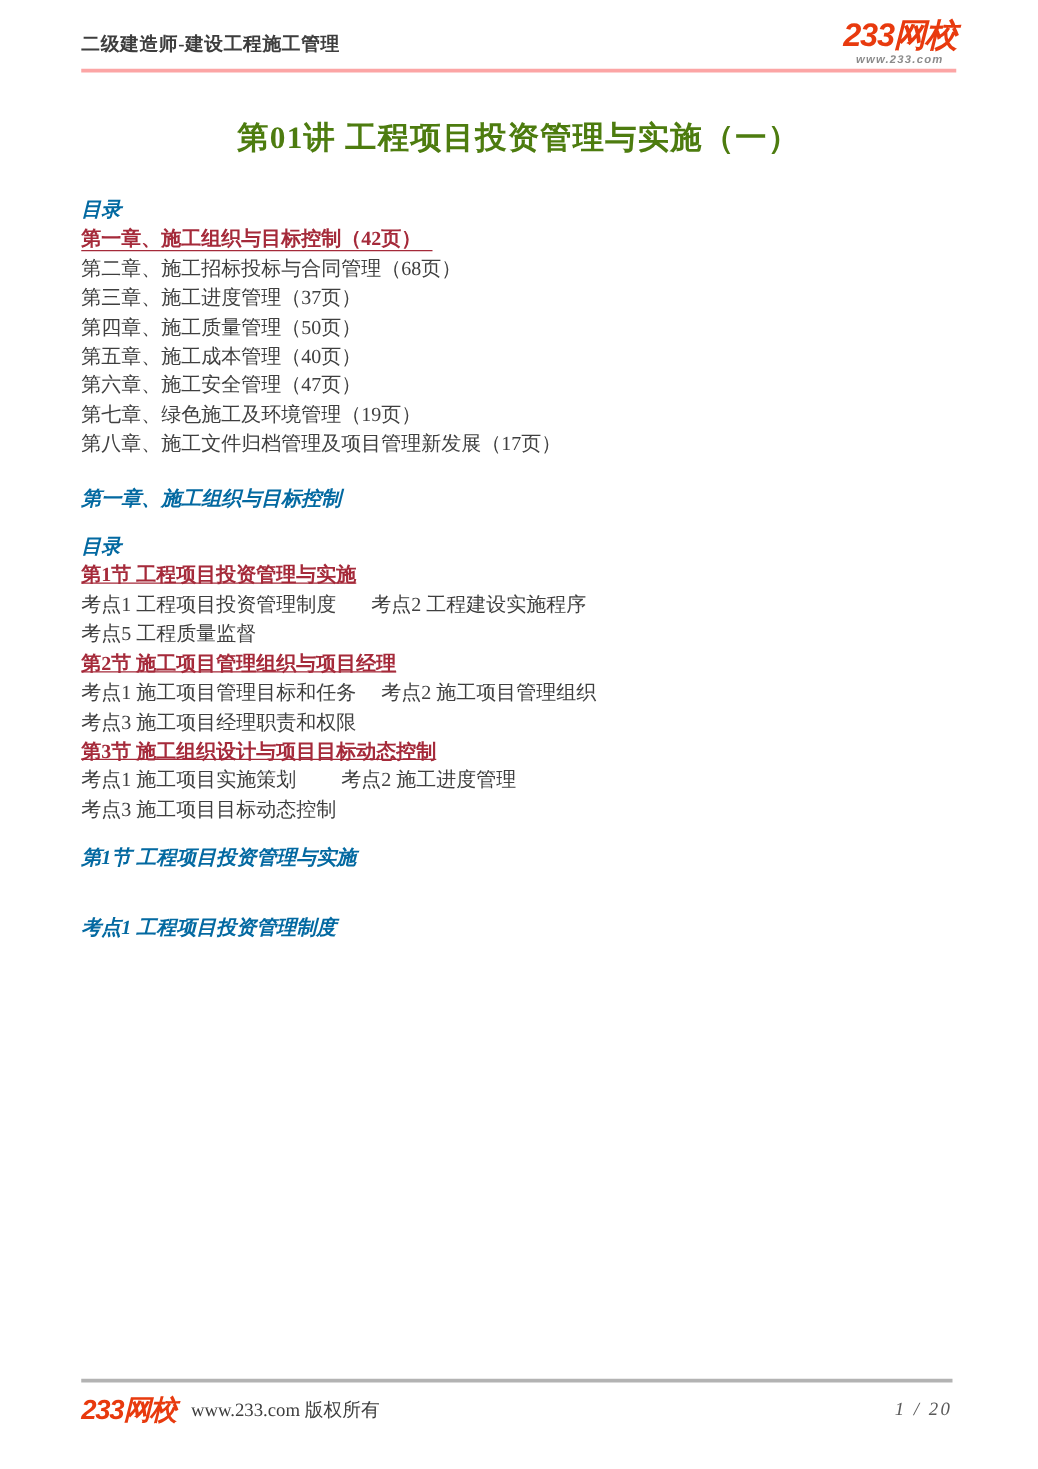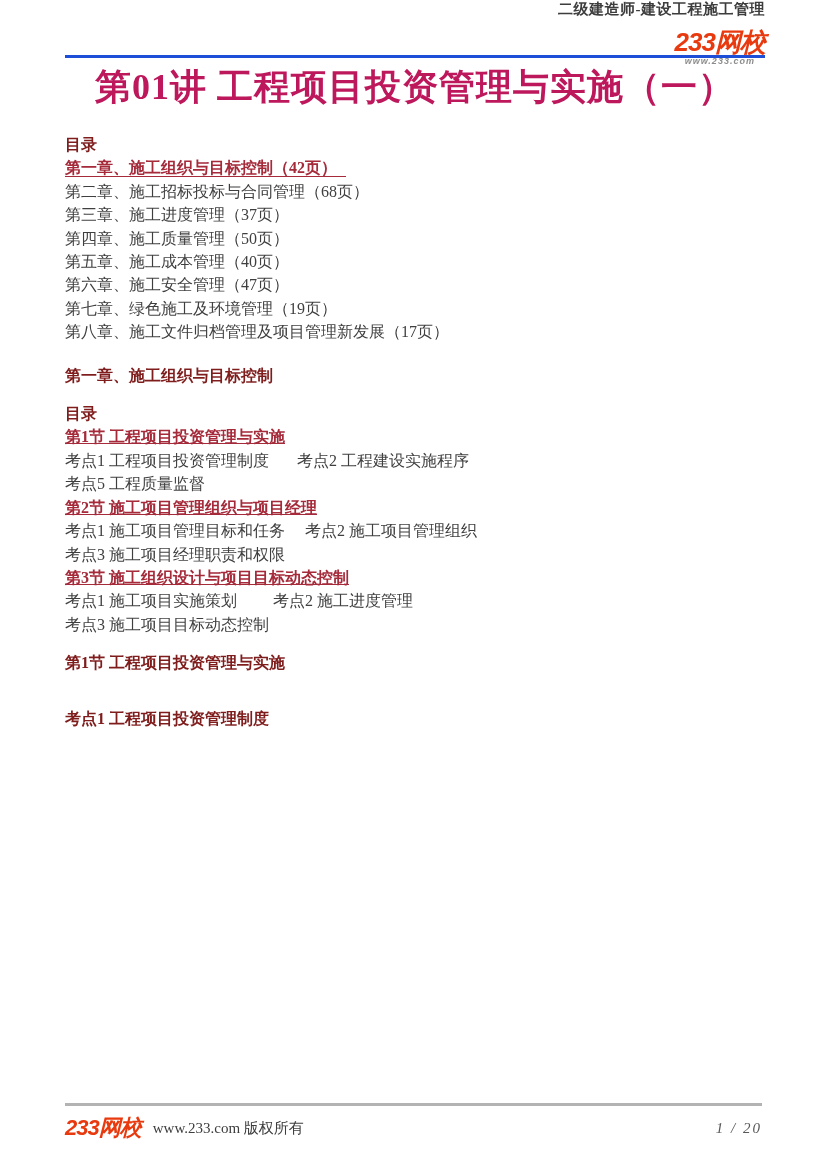--- a/index.html
+++ b/index.html
@@ -10,25 +10,24 @@
     height: 1175px;
     background: #ffffff;
     font-family: "Liberation Serif", "DejaVu Serif", serif;
     color: #3f3f3f;
     overflow: hidden;
   }
   
   .header {
     margin: 0 65px;
     height: 58px;
-    border-bottom: 3px solid #1d4ed8;
+    border-bottom: 3px solid #fca5a5;
     display: flex;
     justify-content: space-between;
     align-items: flex-end;
-    flex-direction: column;
   }
   .header-course {
     font-size: 15px;
     font-weight: bold;
     color: #3d3d3d;
     padding-bottom: 10px;
     letter-spacing: 0.5px;
   }
   .logo {
     display: flex;
@@ -49,38 +48,38 @@
     font-family: "Liberation Sans", "DejaVu Sans", sans-serif;
     font-style: italic;
     font-weight: bold;
     font-size: 9px;
     color: #8c8c8c;
     letter-spacing: 1px;
     margin-top: 1px;
   }
   
   .doc-title {
-    margin-top: 12px;
+    margin-top: 36px;
     text-align: center;
-    font-size: 36px;
+    font-size: 25px;
     line-height: 34px;
     font-weight: bold;
-    color: #be185d;
+    color: #4d7c0f;
     letter-spacing: 1px;
   }
   
   .content {
     margin: 29px 65px 0 65px;
     font-size: 16px;
   }
   .line {
     line-height: 23.4px;
     white-space: pre;
   }
-  .bold { font-weight: bold; color: #7f1d1d; }
+  .bold { font-weight: bold; color: #0369a1; font-style: italic; }
   .red-link {
     color: #a52a3a;
     font-weight: bold;
   }
   .chapter-link-text {
     border-bottom: 1.5px solid #a52a3a;
     padding-right: 9px;
   }
   .sec-title { color: #a52a3a; font-weight: bold; }
   .sec-title-text { text-decoration: underline; }

